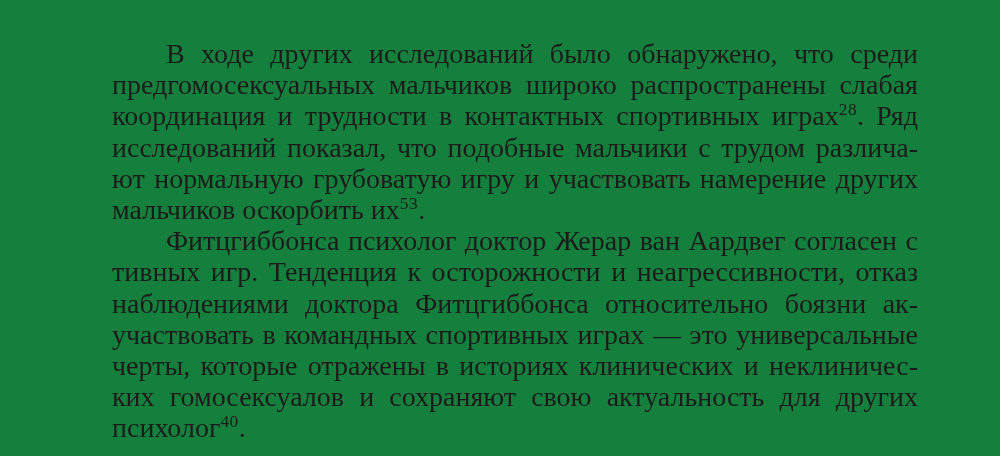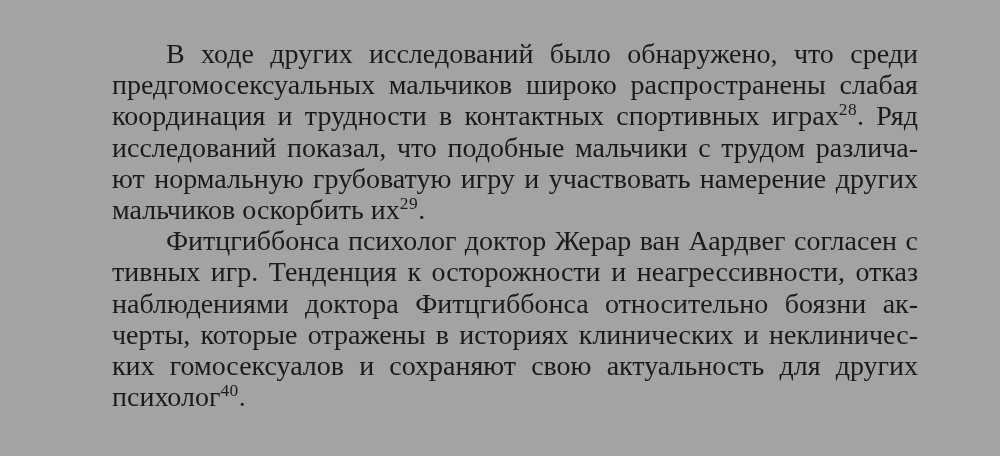--- a/index.html
+++ b/index.html
@@ -10,21 +10,21 @@
     width: 1000px;
     height: 456px;
     background: #ffffff;
     overflow: hidden;
     position: relative;
     font-family: "Liberation Serif", "DejaVu Serif", serif;
   }
   .page {
     position: absolute;
     inset: 0;
-    background: #a3a3a3;
+    background: #15803d;
   }
   .text-block {
     position: absolute;
     left: 112px;
     top: 0;
     width: 806px;
     padding-top: 38px;
     font-size: 28px;
     line-height: 31.2px;
     color: #1b1b1b;
@@ -53,24 +53,25 @@
 <body>
 
 <main class="page">
   <div class="text-block" id="text-block" style="color: rgb(27, 27, 27);">
       <div class="paragraph">
         <div class="line first"><span>В ходе других исследований было обнаружено, что среди</span></div>
         <div class="line"><span>предгомосексуальных мальчиков широко распространены слабая</span></div>
         <div class="line"><span>координация и трудности в контактных спортивных играх</span><sup class="fnref">28</sup><span>. Ряд</span></div>
         <div class="line"><span>исследований показал, что подобные мальчики с трудом различа-</span></div>
         <div class="line"><span>ют нормальную грубоватую игру и участвовать намерение других</span></div>
-        <div class="line last"><span>мальчиков оскорбить их</span><sup class="fnref">29</sup><span>.</span></div>
+        <div class="line last"><span>мальчиков оскорбить их</span><sup class="fnref">53</sup><span>.</span></div>
       </div>
       <div class="paragraph">
         <div class="line first"><span>Фитцгиббонса психолог доктор Жерар ван Аардвег согласен с</span></div>
         <div class="line"><span>тивных игр. Тенденция к осторожности и неагрессивности, отказ</span></div>
         <div class="line"><span>наблюдениями доктора Фитцгиббонса относительно боязни ак-</span></div>
+        <div class="line"><span>участвовать в командных спортивных играх — это универсальные</span></div>
         <div class="line"><span>черты, которые отражены в историях клинических и неклиничес-</span></div>
         <div class="line"><span>ких гомосексуалов и сохраняют свою актуальность для других</span></div>
         <div class="line last"><span>психолог</span><sup class="fnref">40</sup><span>.</span></div>
       </div>
     </div>
 </main>
 
 </body></html>

